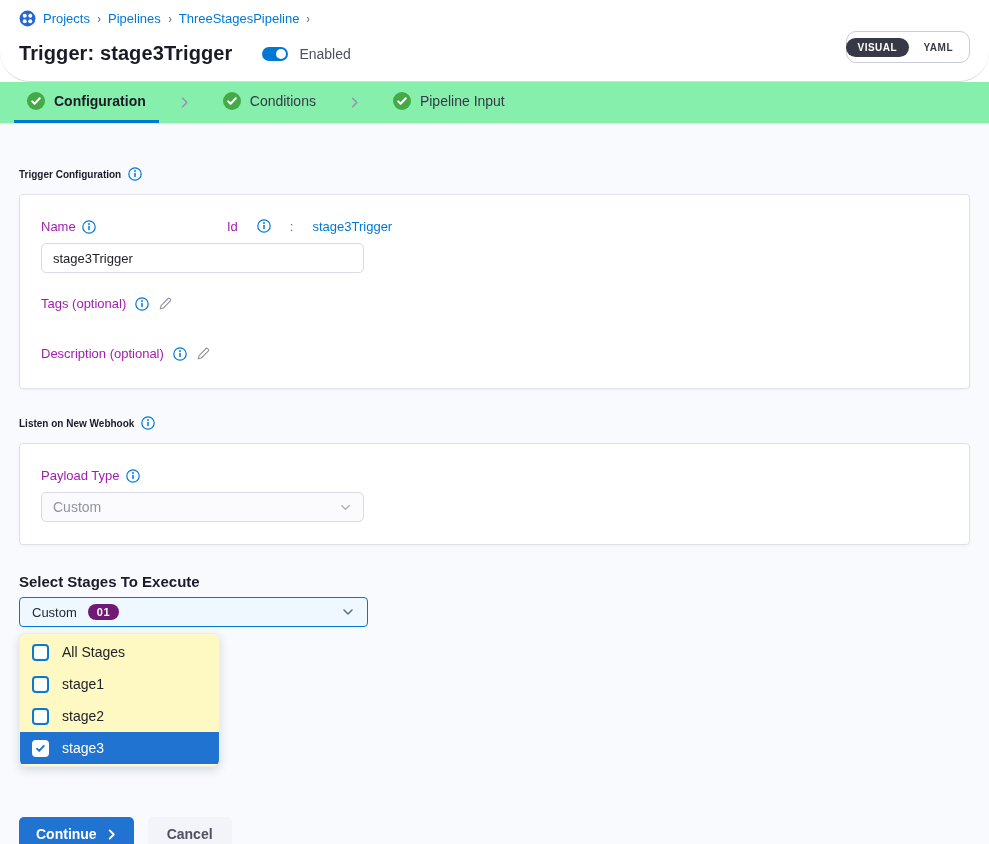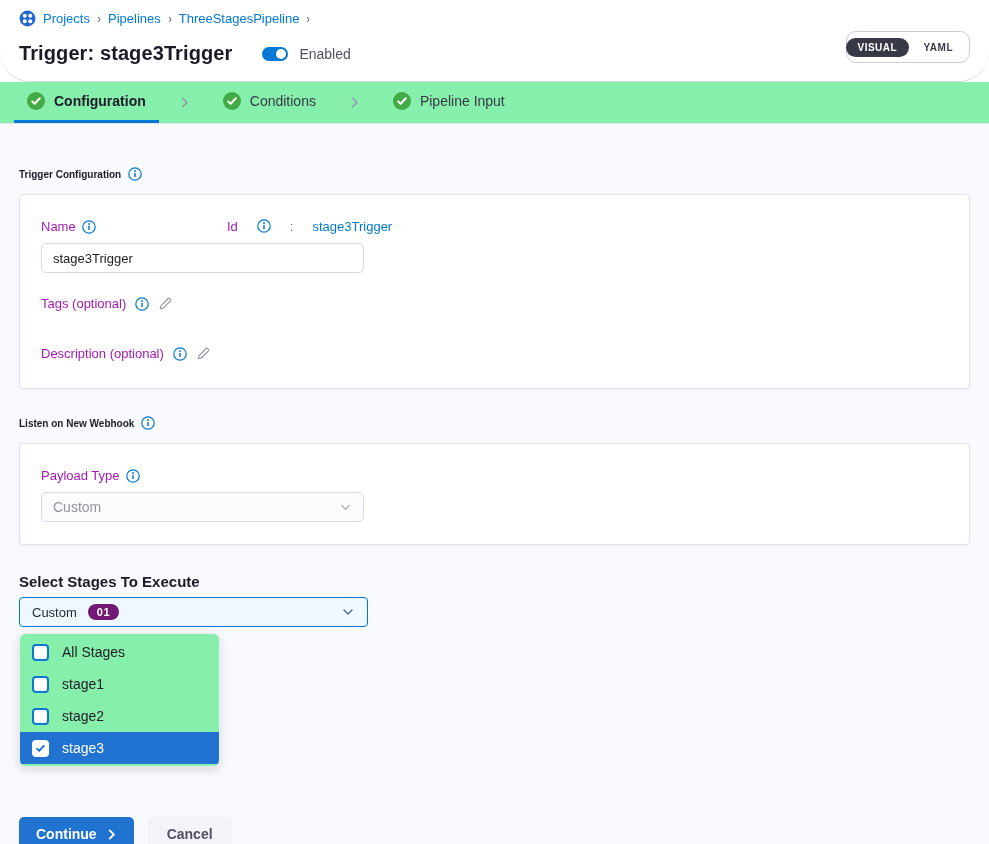--- a/index.html
+++ b/index.html
@@ -53,21 +53,21 @@
   .icon-info { width:14px; height:14px; display:inline-flex; flex:none; cursor:pointer; }
   .icon-pencil { width:15px; height:15px; display:inline-flex; flex:none; cursor:pointer; }
   .select-box { width:323px; height:30px; border:1px solid #d9dae6; border-radius:5px; background:#fbfbfd; display:flex; align-items:center; padding:0 11px; margin-top:8px; cursor:default; }
   .select-box .value { font-size:14px; color:#9293a0; }
   .select-box .chev { margin-left:auto; display:inline-flex; }
   
   .stages-trigger { margin-top:7px; width:349px; height:30px; background:#eff8fe; border:1px solid #0278d5; border-radius:4px; display:flex; align-items:center; padding:0 12px; cursor:pointer; }
   .stages-trigger .lbl { font-size:13px; color:#22273a; }
   .count-badge { background:#701a75; color:#fff; font-size:11px; font-weight:700; border-radius:9px; padding:2px 9px; margin-left:11px; letter-spacing:.5px; }
   .stages-trigger .chev { margin-left:auto; display:inline-flex; }
-  .dropdown-panel { margin-top:6px; width:201px; background:#86efac; border:1px solid #ececf2; border-radius:7px; box-shadow:0 3px 10px rgba(40,41,61,.16); padding:2px 0; overflow:hidden; }
+  .dropdown-panel { margin-top:6px; width:201px; background:#fef9c3; border:1px solid #ececf2; border-radius:7px; box-shadow:0 3px 10px rgba(40,41,61,.16); padding:2px 0; overflow:hidden; }
   .opt-row { height:32px; display:flex; align-items:center; gap:13px; padding:0 12px; font-size:14px; color:#22222a; cursor:pointer; }
   .opt-row.selected { background:#2173d1; color:#fff; }
   .checkbox { width:17px; height:17px; border:2px solid #0b79d0; border-radius:4px; background:#fff; flex:none; display:inline-flex; align-items:center; justify-content:center; }
   .opt-row.selected .checkbox { border-color:#fff; }
   
   .footer { display:flex; align-items:center; gap:14px; margin-top:50px; }
   .btn-continue { display:inline-flex; align-items:center; gap:9px; background:#2173d1; color:#fff; font-size:14px; font-weight:700; border:none; border-radius:5px; height:34px; padding:0 17px; cursor:pointer; font-family:inherit; }
   .btn-cancel { background:#f3f3fa; color:#4f5162; font-size:14px; font-weight:700; border:none; border-radius:5px; height:34px; padding:0 19px; cursor:pointer; font-family:inherit; }
 </style>
 </head>

